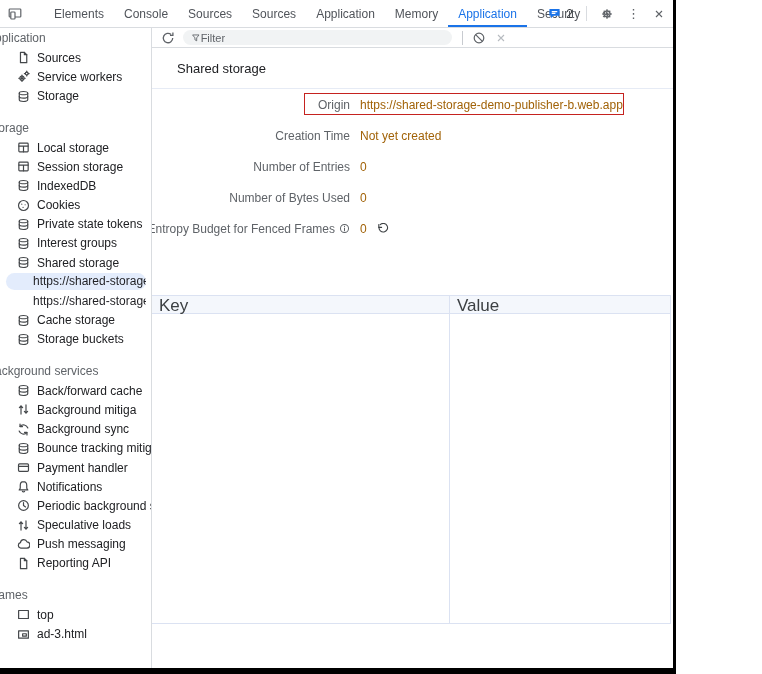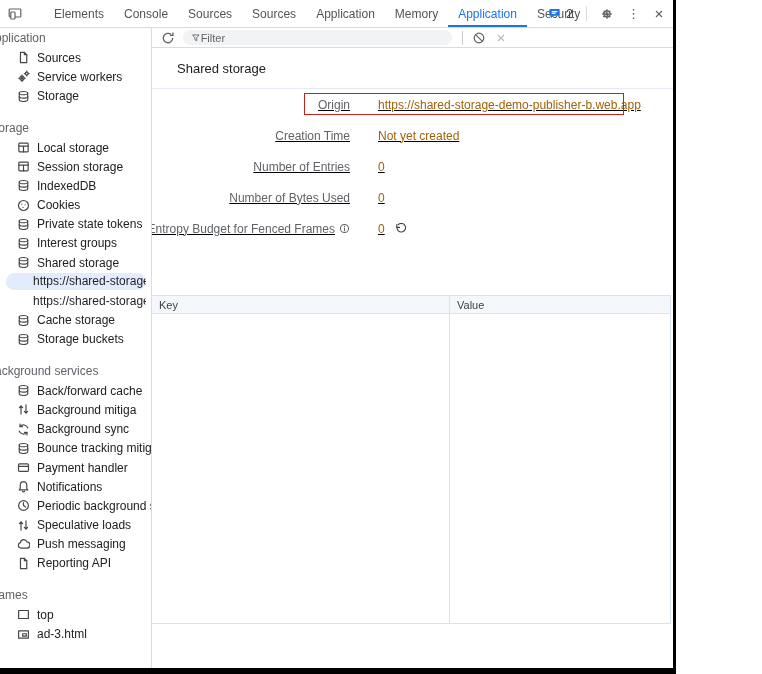--- a/index.html
+++ b/index.html
@@ -46,30 +46,30 @@
   .filter-pill input { border:none; outline:none; background:transparent; font-size:11px; color:#202124; width:100%;
     font-family:"Liberation Sans","DejaVu Sans",sans-serif; }
   .filter-pill input::placeholder { color:#5f6368; }
   .vsep-tb { width:1px; height:14px; background:#c8cbd0; margin:0 9px 0 10px; }
   .tb-x { color:#b7bbc0; margin-left:9px; }
 
   .content { flex:1; position:relative; overflow:hidden; }
   .report-title { font-size:13px; font-weight:400; color:#202124; padding:13px 0 12px 25px;
     border-bottom:1px solid #e6ebf5; }
   .fields { }
-  .f-row { display:grid; grid-template-columns:198px 1fr; column-gap:28px; height:31px; align-items:center; position:relative;text-decoration:underline; }
+  .f-row { display:grid; grid-template-columns:198px 1fr; column-gap:10px; height:31px; align-items:center; position:relative; }
   .f-label { justify-self:end; display:flex; align-items:center; gap:4px; font-size:12px; color:#5f6368; white-space:nowrap; }
   .f-value { font-size:12px; color:#a16207; display:flex; align-items:center; gap:10px; white-space:nowrap; }
   .hl-box { position:absolute; left:152px; top:4px; width:320px; height:22px; border:1.5px solid #c5221f; pointer-events:none; }
   .info-ic { color:#5f6368; display:flex; align-items:center; cursor:pointer; }
   .reset-ic { color:#3c4043; display:flex; align-items:center; cursor:pointer; }
 
   .kv-table { margin-top:51px; width:calc(100% - 2px); border-top:1px solid #dbe2f2; }
   .thead { display:grid; grid-template-columns:297px 1fr; height:18px; background:#f4f7fc; border-bottom:1px solid #dbe2f2; border-right:1px solid #dbe2f2; }
-  .th { font-size:11px; color:#3c4043; padding-left:7px; display:flex; align-items:center; }
+  .th { font-size:17px; color:#3c4043; padding-left:7px; display:flex; align-items:center; }
   .tbody { display:grid; grid-template-columns:297px 1fr; height:310px; border-bottom:1px solid #dbe2f2; border-right:1px solid #dbe2f2; }
   .col-value { border-left:1px solid #dbe2f2; }
   .thead .col-value-h { border-left:1px solid #dbe2f2; }
 
   svg { display:block; }
 </style>
 </head>
 <body>
 
 <div class="screen">

